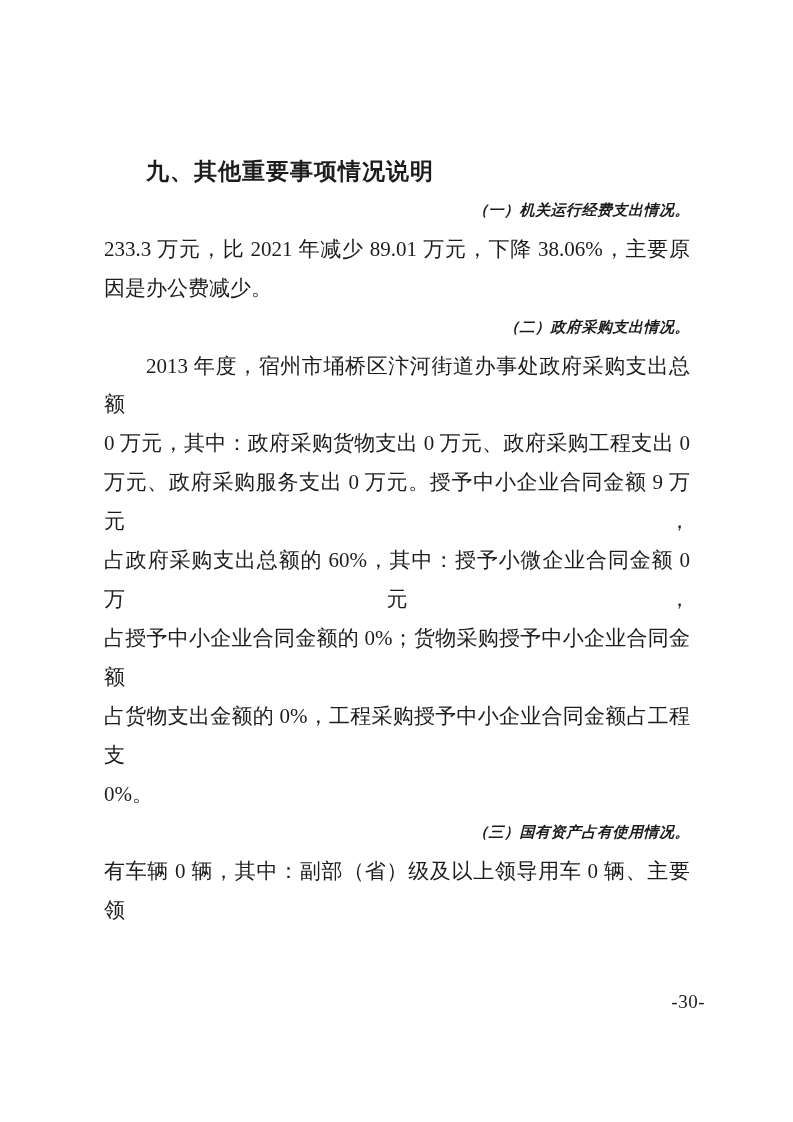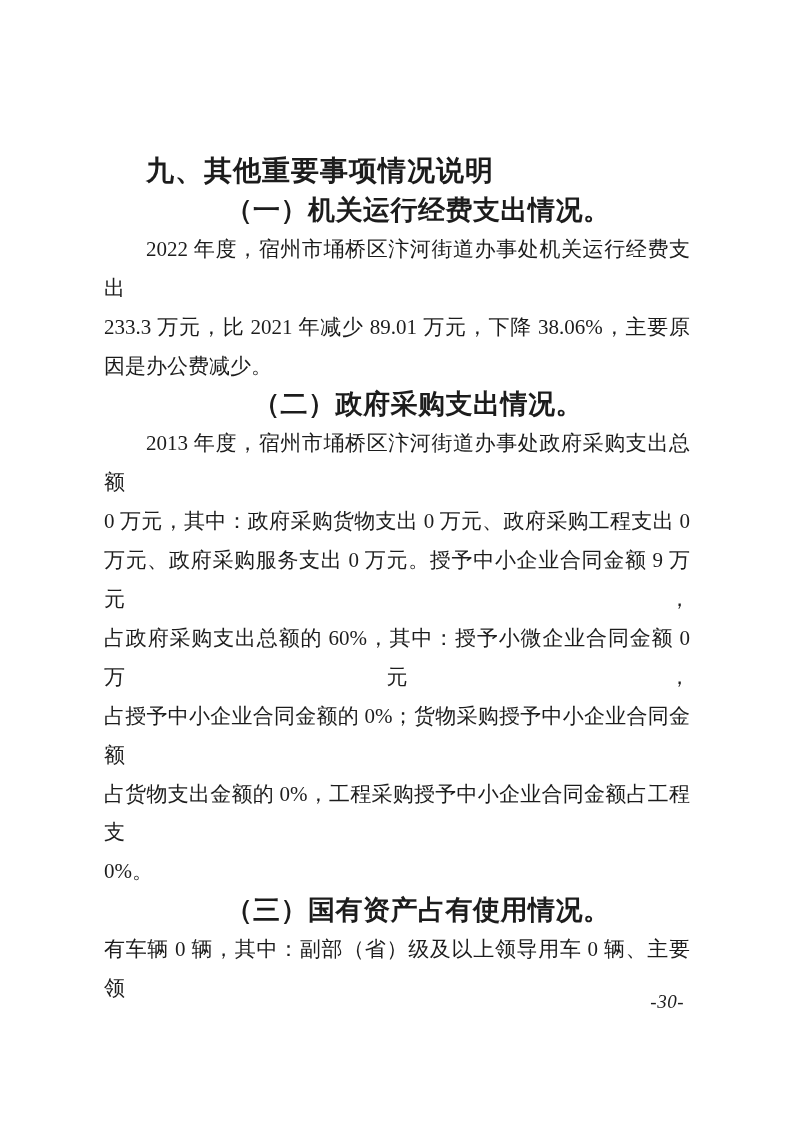--- a/index.html
+++ b/index.html
@@ -30,55 +30,54 @@
   }
   .line.end {
     text-align-last: left;
   }
   .indent {
     text-indent: 42px;
   }
   .h1 {
     font-family: "Liberation Sans", "DejaVu Sans", sans-serif;
     font-weight: bold;
-    font-size: 28px;
+    font-size: 23px;
     line-height: 38.9px;
     text-indent: 42px;
     text-align: left;
     letter-spacing: 1px;
   }
   .sec-title {
     font-weight: bold;
-    font-size: 27px;
+    font-size: 15px;
     line-height: 38.9px;
     text-indent: 42px;
-    text-align: center;
+    text-align: right;
     letter-spacing: 0.5px;
+    font-style: italic;
   }
   .page-num {
     position: absolute;
-    right: 109px;
+    right: 88px;
     top: 990px;
     font-size: 19px;
     line-height: 24px;
     letter-spacing: 0.5px;
     color: #1c1c1c;
-    font-style: italic;
   }
 </style>
 </head>
 <body>
 
 <div class="page">
   <div class="content">
 
     <div class="h1">九、其他重要事项情况说明</div>
 
     <div class="sec-title">（一）机关运行经费支出情况。</div>
-    <div class="line indent">2022 年度，宿州市埇桥区汴河街道办事处机关运行经费支出</div>
     <div class="line">233.3 万元，比 2021 年减少 89.01 万元，下降 38.06%，主要原</div>
     <div class="line end">因是办公费减少。</div>
 
     <div class="sec-title">（二）政府采购支出情况。</div>
     <div class="line indent">2013 年度，宿州市埇桥区汴河街道办事处政府采购支出总额</div>
     <div class="line">0 万元，其中：政府采购货物支出 0 万元、政府采购工程支出 0</div>
     <div class="line">万元、政府采购服务支出 0 万元。授予中小企业合同金额 9 万元，</div>
     <div class="line">占政府采购支出总额的 60%，其中：授予小微企业合同金额 0 万元，</div>
     <div class="line">占授予中小企业合同金额的 0%；货物采购授予中小企业合同金额</div>
     <div class="line">占货物支出金额的 0%，工程采购授予中小企业合同金额占工程支</div>

